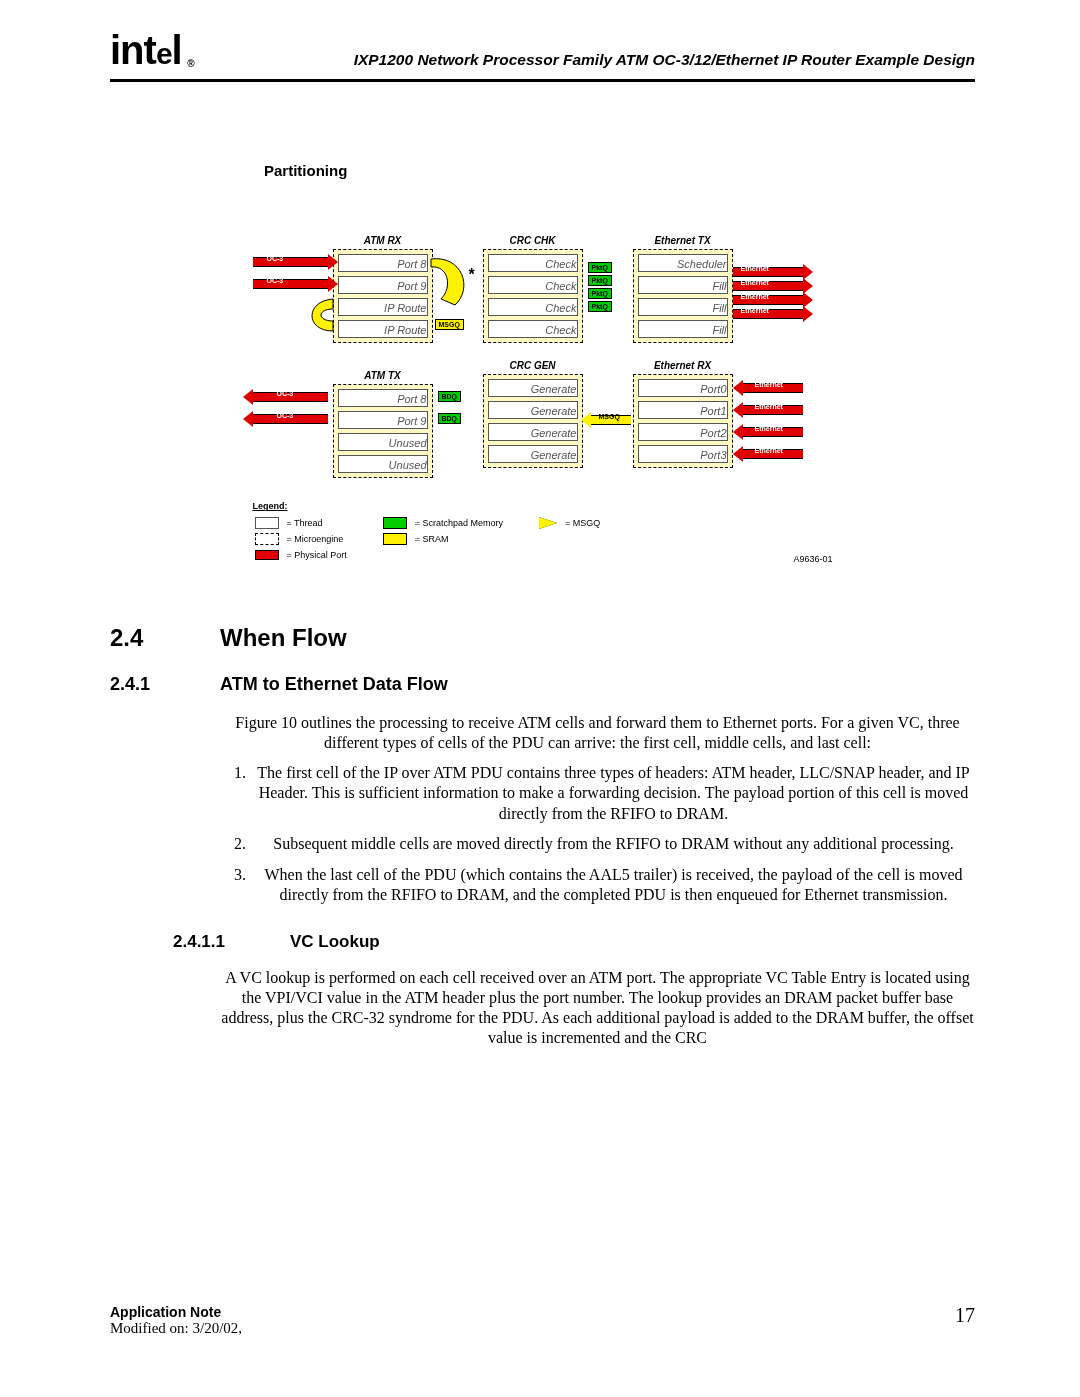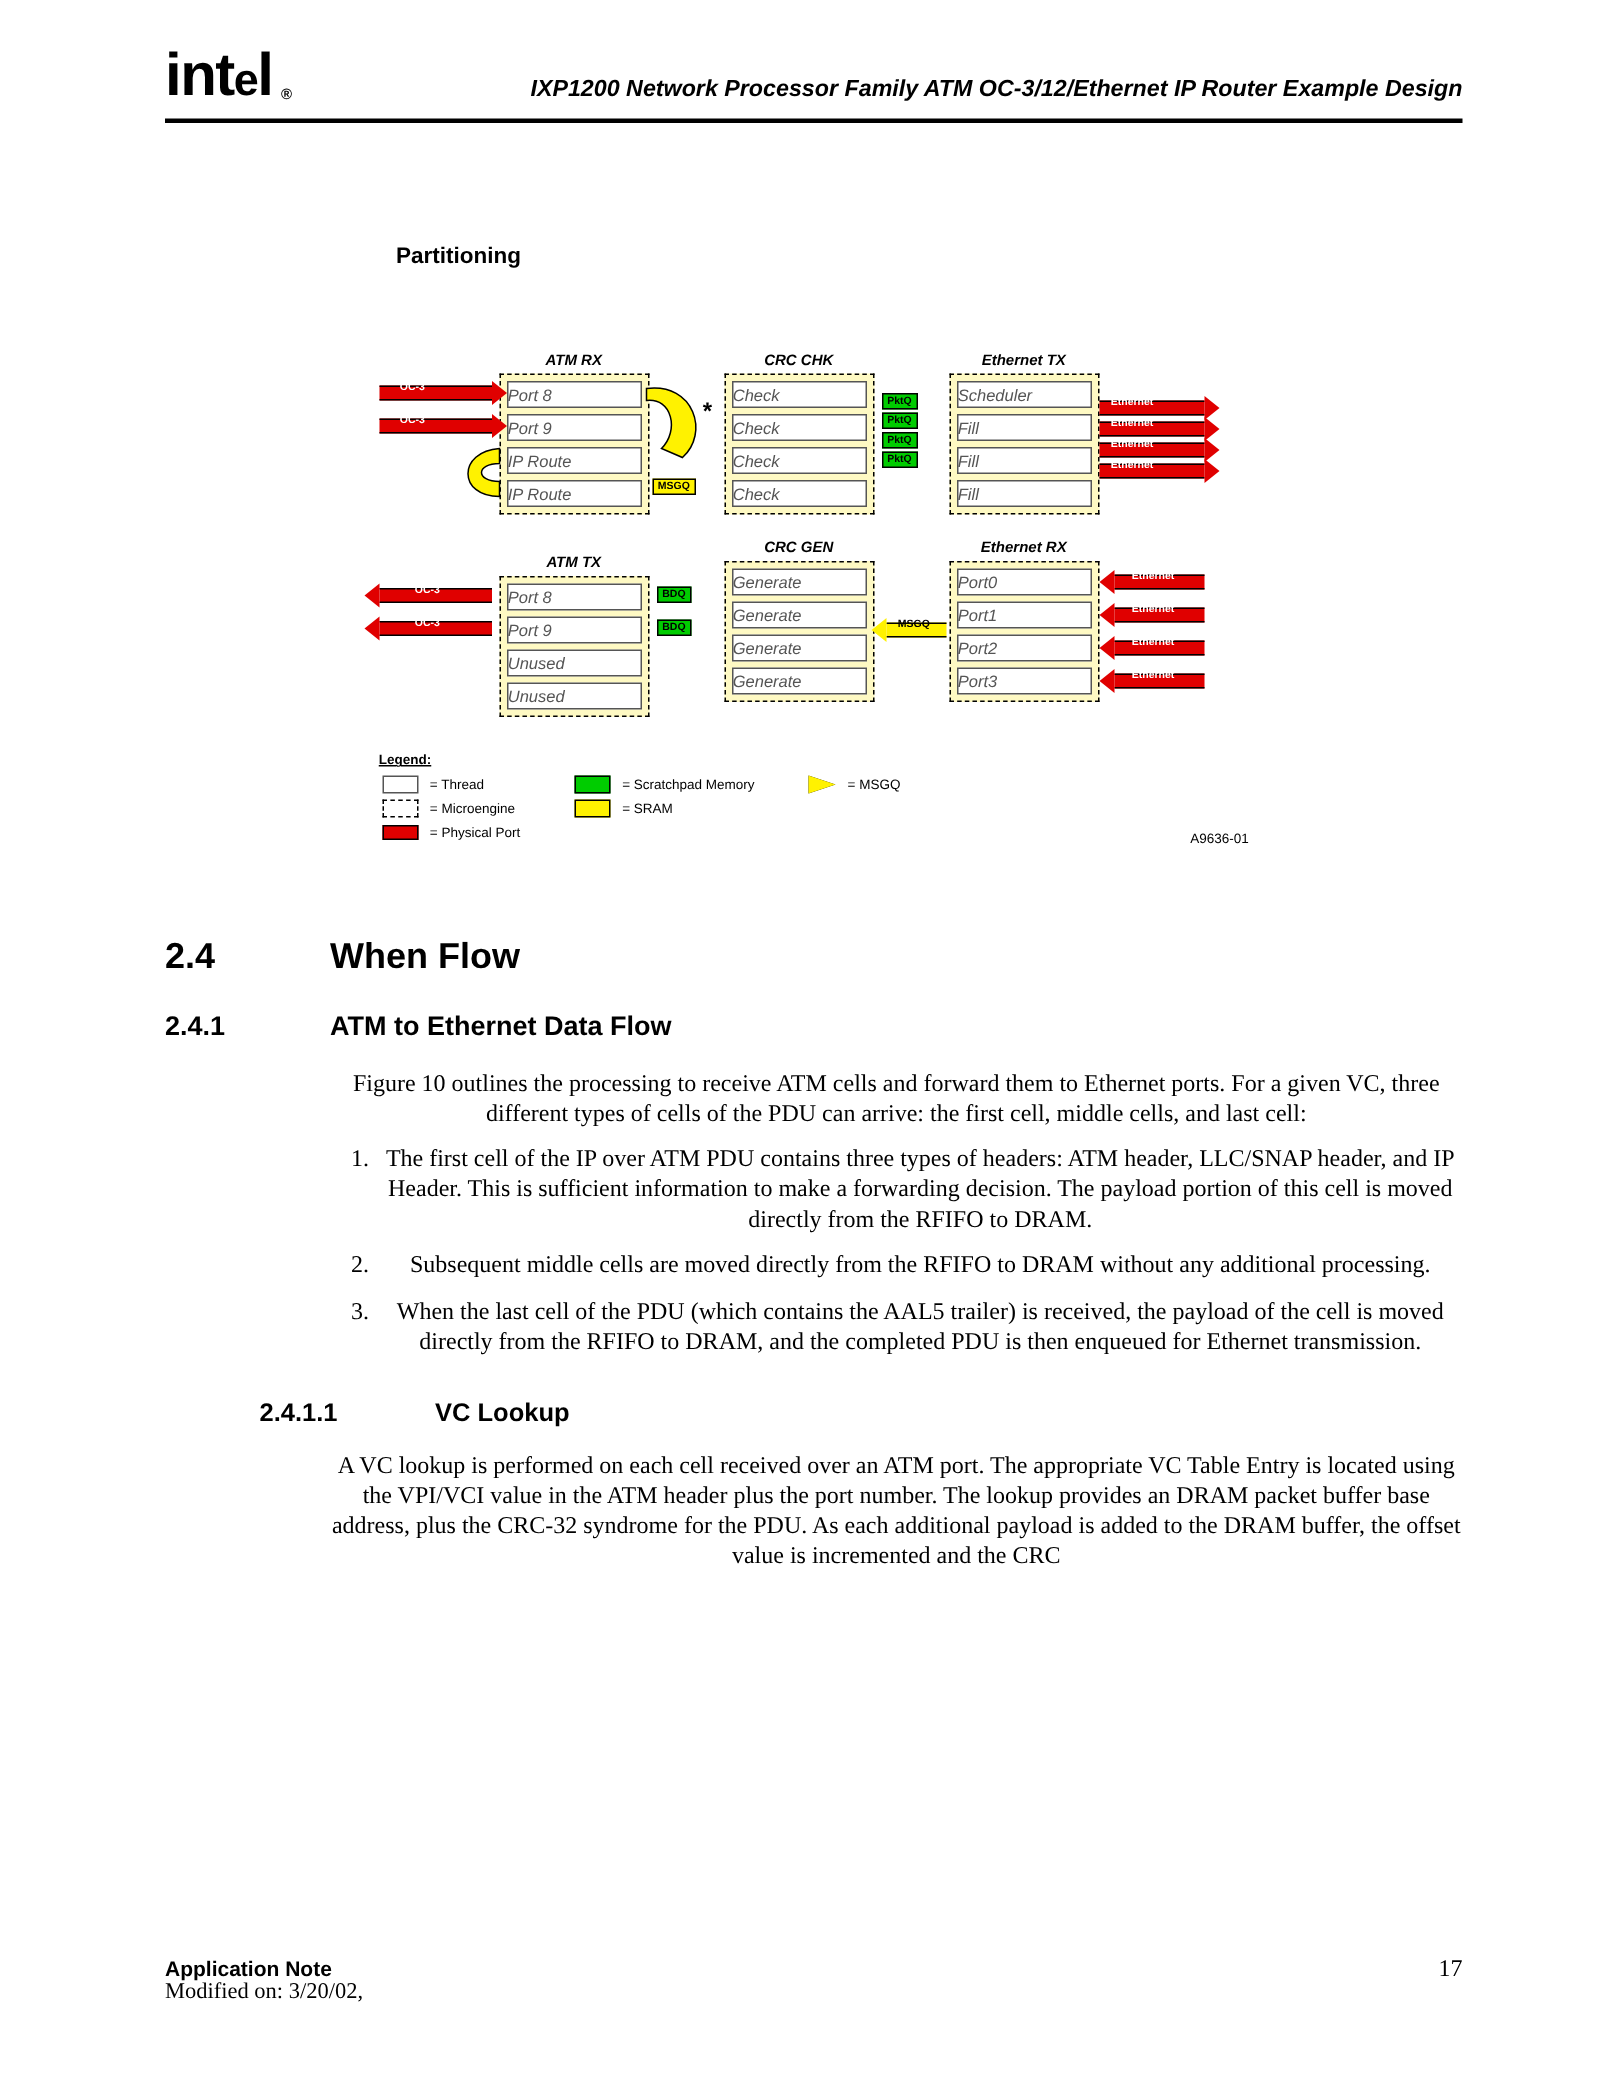--- a/index.html
+++ b/index.html
@@ -85,21 +85,21 @@
     width: 100%;
     text-align: center;
     font-weight: 700;
     font-size: 10px;
     white-space: nowrap;
   }
   .thread {
     border: 1px solid #555;
     height: 18px;
     line-height: 18px;
-    text-align: left;
+    text-align: right;
     color: #555;
     font-size: 11px;
     margin-bottom: 4px;
     background: #fff;
     box-sizing: border-box;
   }
   .thread:last-child { margin-bottom: 0; }
 
   .port-arrow {
     position: absolute;
@@ -214,21 +214,21 @@
   }
   .footer .left .t1 {
     font-family: "Helvetica Neue", Arial, sans-serif;
     font-weight: 700;
     font-size: 14px;
   }
   .footer .left .t2 {
     font-size: 15px;
   }
   .footer .right {
-    font-size: 16px;
+    font-size: 20px;
   }
 
   .asterisk {
     position: absolute;
     font-weight: 700;
     font-size: 16px;
   }
 </style>
 </head>
 <body>

